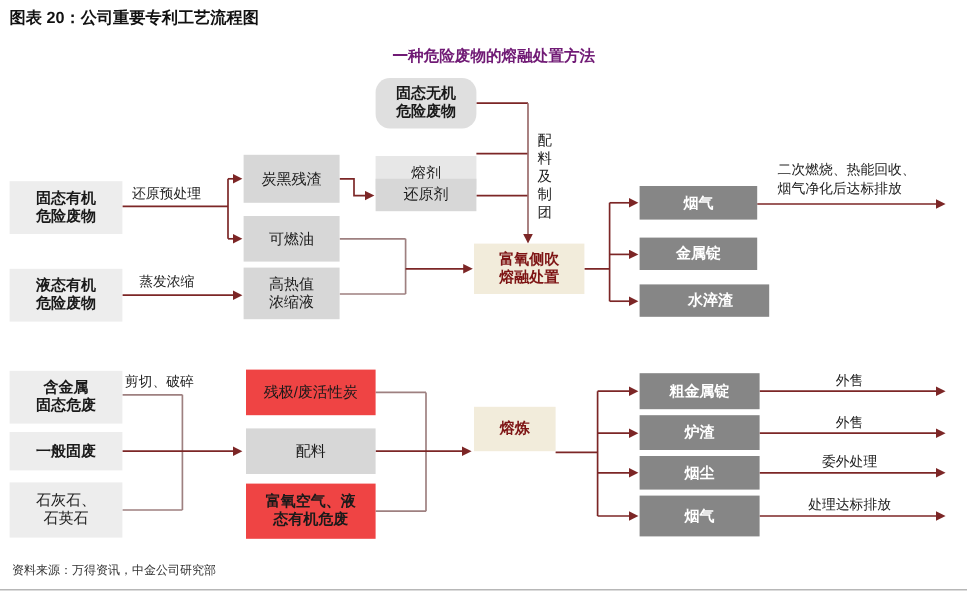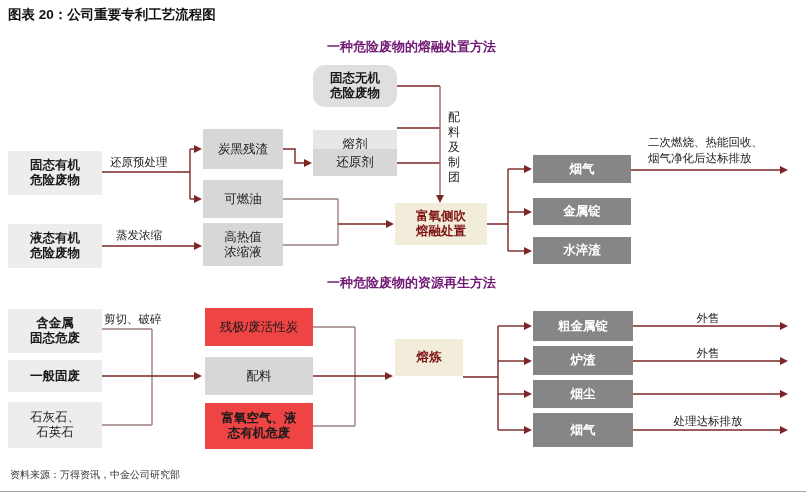--- a/index.html
+++ b/index.html
@@ -102,29 +102,28 @@
   <div class="node mid2 bold" style="left:313px;top:65px;width:84px;height:42px;">固态无机
 危险废物</div>
   <div class="node mid3" style="left:313px;top:114px;width:84px;height:28px;">熔剂</div>
   <div class="node mid" style="left:313px;top:149px;width:84px;height:27px;">还原剂</div>
 
   <div class="node beige" style="left:395px;top:203px;width:92px;height:42px;">富氧侧吹
 熔融处置</div>
 
   <div class="node dark" style="left:533px;top:155px;width:98px;height:28px;">烟气</div>
   <div class="node dark" style="left:533px;top:198px;width:98px;height:27px;">金属锭</div>
-  <div class="node dark" style="left:533px;top:237px;width:98px;height:27px;">水淬渣</div>
+  <div class="node dark" style="left:533px;top:237px;width:98px;height:27px;padding-left:10px;">水淬渣</div>
 
   <div class="elabel" style="left:110px;top:155px;">还原预处理</div>
   <div class="elabel" style="left:116px;top:228px;">蒸发浓缩</div>
   <div class="vlabel" style="left:447px;top:110px;">配料及制团</div>
   <div class="elabel" style="left:648px;top:134px;line-height:16px;">二次燃烧、热能回收、
 烟气净化后达标排放</div>
 
-  <div class="abs subtitle" style="left:327px;top:274px;">一种危险废物的资源再生方法</div>
 
   <div class="node light bold" style="left:8px;top:309px;width:94px;height:44px;">含金属
 固态危废</div>
   <div class="node light bold" style="left:8px;top:360px;width:94px;height:32px;">一般固废</div>
   <div class="node light" style="left:8px;top:402px;width:94px;height:46px;">石灰石、
 石英石</div>
 
   <div class="node lighter" style="left:205px;top:308px;width:108px;height:38px;">残极/废活性炭</div>
   <div class="node mid" style="left:205px;top:357px;width:108px;height:38px;">配料</div>
   <div class="node lighter bold" style="left:205px;top:403px;width:108px;height:46px;">富氧空气、液
@@ -133,18 +132,19 @@
   <div class="node beige" style="left:395px;top:339px;width:68px;height:37px;">熔炼</div>
 
   <div class="node dark" style="left:533px;top:311px;width:100px;height:30px;">粗金属锭</div>
   <div class="node dark" style="left:533px;top:346px;width:100px;height:29px;">炉渣</div>
   <div class="node dark" style="left:533px;top:380px;width:100px;height:28px;">烟尘</div>
   <div class="node dark" style="left:533px;top:413px;width:100px;height:34px;">烟气</div>
 
   <div class="elabel" style="left:104px;top:312px;">剪切、破碎</div>
   <div class="elabel center" style="left:633px;top:311px;width:150px;">外售</div>
   <div class="elabel center" style="left:633px;top:346px;width:150px;">外售</div>
+  <div class="elabel center" style="left:633px;top:378px;width:150px;">委外处理</div>
   <div class="elabel center" style="left:633px;top:414px;width:150px;">处理达标排放</div>
 
   <div class="footer" style="left:10px;top:468px;">资料来源：万得资讯，中金公司研究部</div>
   <div class="bottomrule"></div>
 
 </div>
 
 </body></html>

